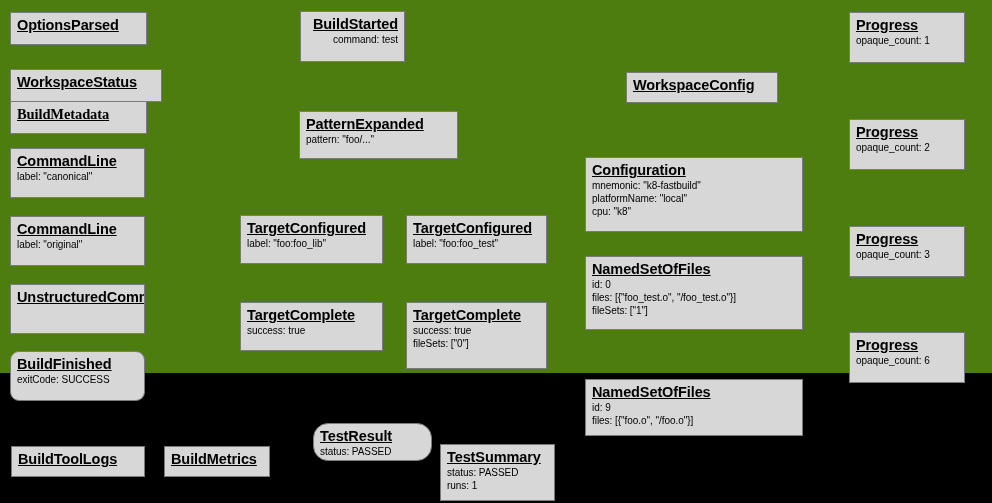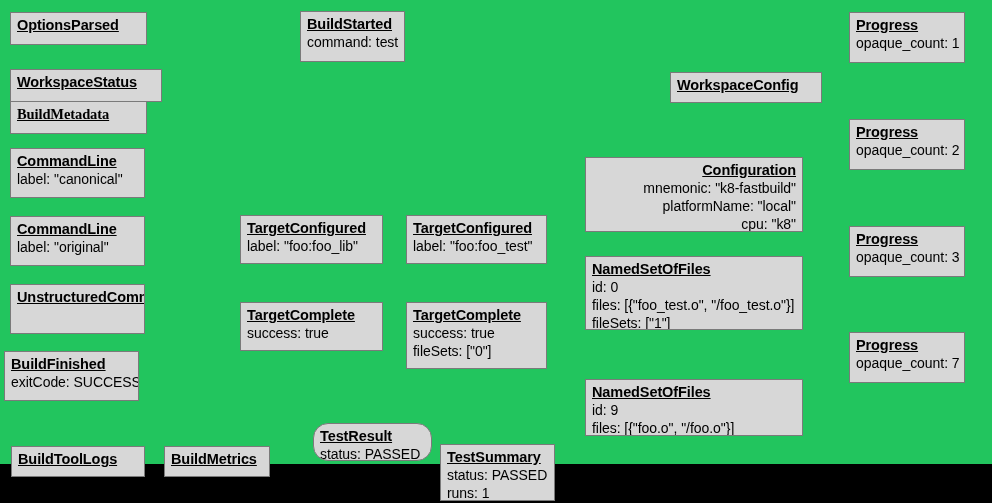--- a/index.html
+++ b/index.html
@@ -42,53 +42,56 @@
     text-underline-offset: 1px;
     letter-spacing: -0.1px;
     white-space: nowrap;
     margin-bottom: 1px;
   }
   .node-title.wrap {
     white-space: normal;
     line-height: 1.12;
   }
   .node-fields {
-    font-size: 14px;
+    font-size: 10px;
     font-weight: normal;
     line-height: 1.28;
     letter-spacing: -0.05px;
   }
   .node-field {
     white-space: nowrap;
   }
   .title-only .node-title {
     margin-bottom: 0;
   }
 </style>
 </head>
 <body style="background: rgb(0, 0, 0);">
 
-<div id="canvas" style="width: 992px; height: 464px; background: #22c55e;">
+<div id="canvas" style="width: 992px; height: 373px; background: #4d7c0f;">
     <div class="node title-only" style="left: 10px; top: 12px; width: 137px; height: 33px; background: rgb(215, 215, 215); border-color: rgb(122, 122, 122); color: rgb(0, 0, 0);"><div class="node-title">OptionsParsed</div></div>
     <div class="node title-only" style="left: 10px; top: 69px; width: 152px; height: 33px; background: rgb(215, 215, 215); border-color: rgb(122, 122, 122); color: rgb(0, 0, 0);"><div class="node-title">WorkspaceStatus</div></div>
     <div class="node title-only" style="left: 10px; top: 101px; width: 137px; height: 33px; background: rgb(215, 215, 215); border-color: rgb(122, 122, 122); color: rgb(0, 0, 0); font-family: Liberation Serif, serif;"><div class="node-title">BuildMetadata</div></div>
     <div class="node" style="left: 10px; top: 148px; width: 135px; height: 50px; background: rgb(215, 215, 215); border-color: rgb(122, 122, 122); color: rgb(0, 0, 0);"><div class="node-title">CommandLine</div><div class="node-fields">
         <div class="node-field">label: "canonical"</div>
       </div></div>
     <div class="node" style="left: 10px; top: 216px; width: 135px; height: 50px; background: rgb(215, 215, 215); border-color: rgb(122, 122, 122); color: rgb(0, 0, 0);"><div class="node-title">CommandLine</div><div class="node-fields">
         <div class="node-field">label: "original"</div>
       </div></div>
     <div class="node title-only" style="left: 10px; top: 284px; width: 135px; height: 50px; background: rgb(215, 215, 215); border-color: rgb(122, 122, 122); color: rgb(0, 0, 0);"><div class="node-title wrap">UnstructuredCommandLine</div></div>
-    <div class="node" style="left: 4px; top: 351px; width: 135px; height: 50px; background: rgb(215, 215, 215); border-color: rgb(122, 122, 122); color: rgb(0, 0, 0);"><div class="node-title">BuildFinished</div><div class="node-fields">
+    <div class="node" style="left: 10px; top: 351px; width: 135px; height: 50px; background: rgb(215, 215, 215); border-color: rgb(122, 122, 122); color: rgb(0, 0, 0); border-radius: 9px;"><div class="node-title">BuildFinished</div><div class="node-fields">
         <div class="node-field">exitCode: SUCCESS</div>
       </div></div>
     <div class="node title-only" style="left: 11px; top: 446px; width: 134px; height: 31px; background: rgb(215, 215, 215); border-color: rgb(122, 122, 122); color: rgb(0, 0, 0);"><div class="node-title">BuildToolLogs</div></div>
     <div class="node title-only" style="left: 164px; top: 446px; width: 106px; height: 31px; background: rgb(215, 215, 215); border-color: rgb(122, 122, 122); color: rgb(0, 0, 0); text-decoration: underline;"><div class="node-title">BuildMetrics</div></div>
-    <div class="node" style="left: 300px; top: 11px; width: 105px; height: 51px; background: rgb(215, 215, 215); border-color: rgb(122, 122, 122); color: rgb(0, 0, 0);"><div class="node-title">BuildStarted</div><div class="node-fields">
+    <div class="node" style="left: 300px; top: 11px; width: 105px; height: 51px; background: rgb(215, 215, 215); border-color: rgb(122, 122, 122); color: rgb(0, 0, 0); text-align: right;"><div class="node-title">BuildStarted</div><div class="node-fields">
         <div class="node-field">command: test</div>
+      </div></div>
+    <div class="node" style="left: 299px; top: 111px; width: 159px; height: 48px; background: rgb(215, 215, 215); border-color: rgb(122, 122, 122); color: rgb(0, 0, 0);"><div class="node-title">PatternExpanded</div><div class="node-fields">
+        <div class="node-field">pattern: "foo/..."</div>
       </div></div>
     <div class="node" style="left: 240px; top: 215px; width: 143px; height: 49px; background: rgb(215, 215, 215); border-color: rgb(122, 122, 122); color: rgb(0, 0, 0);"><div class="node-title">TargetConfigured</div><div class="node-fields">
         <div class="node-field">label: "foo:foo_lib"</div>
       </div></div>
     <div class="node" style="left: 406px; top: 215px; width: 141px; height: 49px; background: rgb(215, 215, 215); border-color: rgb(122, 122, 122); color: rgb(0, 0, 0);"><div class="node-title">TargetConfigured</div><div class="node-fields">
         <div class="node-field">label: "foo:foo_test"</div>
       </div></div>
     <div class="node" style="left: 240px; top: 302px; width: 143px; height: 49px; background: rgb(215, 215, 215); border-color: rgb(122, 122, 122); color: rgb(0, 0, 0);"><div class="node-title">TargetComplete</div><div class="node-fields">
         <div class="node-field">success: true</div>
       </div></div>
@@ -96,22 +99,22 @@
         <div class="node-field">success: true</div>
         <div class="node-field">fileSets: ["0"]</div>
       </div></div>
     <div class="node" style="left: 313px; top: 423px; width: 119px; height: 38px; background: rgb(215, 215, 215); border-color: rgb(122, 122, 122); color: rgb(0, 0, 0); border-radius: 15px;"><div class="node-title">TestResult</div><div class="node-fields">
         <div class="node-field">status: PASSED</div>
       </div></div>
     <div class="node" style="left: 440px; top: 404px; width: 115px; height: 57px; background: rgb(215, 215, 215); border-color: rgb(122, 122, 122); color: rgb(0, 0, 0); margin-top: 40px;"><div class="node-title">TestSummary</div><div class="node-fields">
         <div class="node-field">status: PASSED</div>
         <div class="node-field">runs: 1</div>
       </div></div>
-    <div class="node title-only" style="left: 670px; top: 72px; width: 152px; height: 31px; background: rgb(215, 215, 215); border-color: rgb(122, 122, 122); color: rgb(0, 0, 0);"><div class="node-title">WorkspaceConfig</div></div>
-    <div class="node" style="left: 585px; top: 157px; width: 218px; height: 75px; background: rgb(215, 215, 215); border-color: rgb(122, 122, 122); color: rgb(0, 0, 0); text-align: right;"><div class="node-title">Configuration</div><div class="node-fields">
+    <div class="node title-only" style="left: 626px; top: 72px; width: 152px; height: 31px; background: rgb(215, 215, 215); border-color: rgb(122, 122, 122); color: rgb(0, 0, 0);"><div class="node-title">WorkspaceConfig</div></div>
+    <div class="node" style="left: 585px; top: 157px; width: 218px; height: 75px; background: rgb(215, 215, 215); border-color: rgb(122, 122, 122); color: rgb(0, 0, 0);"><div class="node-title">Configuration</div><div class="node-fields">
         <div class="node-field">mnemonic: "k8-fastbuild"</div>
         <div class="node-field">platformName: "local"</div>
         <div class="node-field">cpu: "k8"</div>
       </div></div>
     <div class="node" style="left: 585px; top: 256px; width: 218px; height: 74px; background: rgb(215, 215, 215); border-color: rgb(122, 122, 122); color: rgb(0, 0, 0);"><div class="node-title">NamedSetOfFiles</div><div class="node-fields">
         <div class="node-field">id: 0</div>
         <div class="node-field">files: [{"foo_test.o", "/foo_test.o"}]</div>
         <div class="node-field">fileSets: ["1"]</div>
       </div></div>
     <div class="node" style="left: 585px; top: 379px; width: 218px; height: 57px; background: rgb(215, 215, 215); border-color: rgb(122, 122, 122); color: rgb(0, 0, 0);"><div class="node-title">NamedSetOfFiles</div><div class="node-fields">
@@ -121,15 +124,15 @@
     <div class="node" style="left: 849px; top: 12px; width: 116px; height: 51px; background: rgb(215, 215, 215); border-color: rgb(122, 122, 122); color: rgb(0, 0, 0);"><div class="node-title">Progress</div><div class="node-fields">
         <div class="node-field">opaque_count: 1</div>
       </div></div>
     <div class="node" style="left: 849px; top: 119px; width: 116px; height: 51px; background: rgb(215, 215, 215); border-color: rgb(122, 122, 122); color: rgb(0, 0, 0);"><div class="node-title">Progress</div><div class="node-fields">
         <div class="node-field">opaque_count: 2</div>
       </div></div>
     <div class="node" style="left: 849px; top: 226px; width: 116px; height: 51px; background: rgb(215, 215, 215); border-color: rgb(122, 122, 122); color: rgb(0, 0, 0);"><div class="node-title">Progress</div><div class="node-fields">
         <div class="node-field">opaque_count: 3</div>
       </div></div>
     <div class="node" style="left: 849px; top: 332px; width: 116px; height: 51px; background: rgb(215, 215, 215); border-color: rgb(122, 122, 122); color: rgb(0, 0, 0);"><div class="node-title">Progress</div><div class="node-fields">
-        <div class="node-field">opaque_count: 7</div>
+        <div class="node-field">opaque_count: 6</div>
       </div></div>
   </div>
 
 </body></html>

